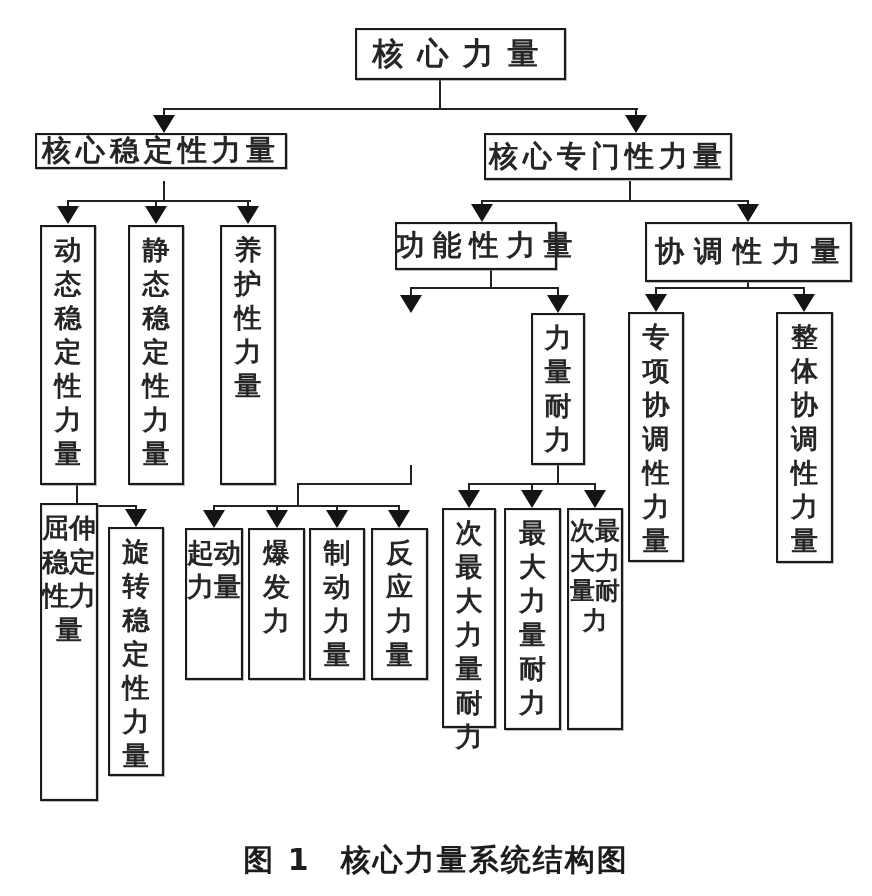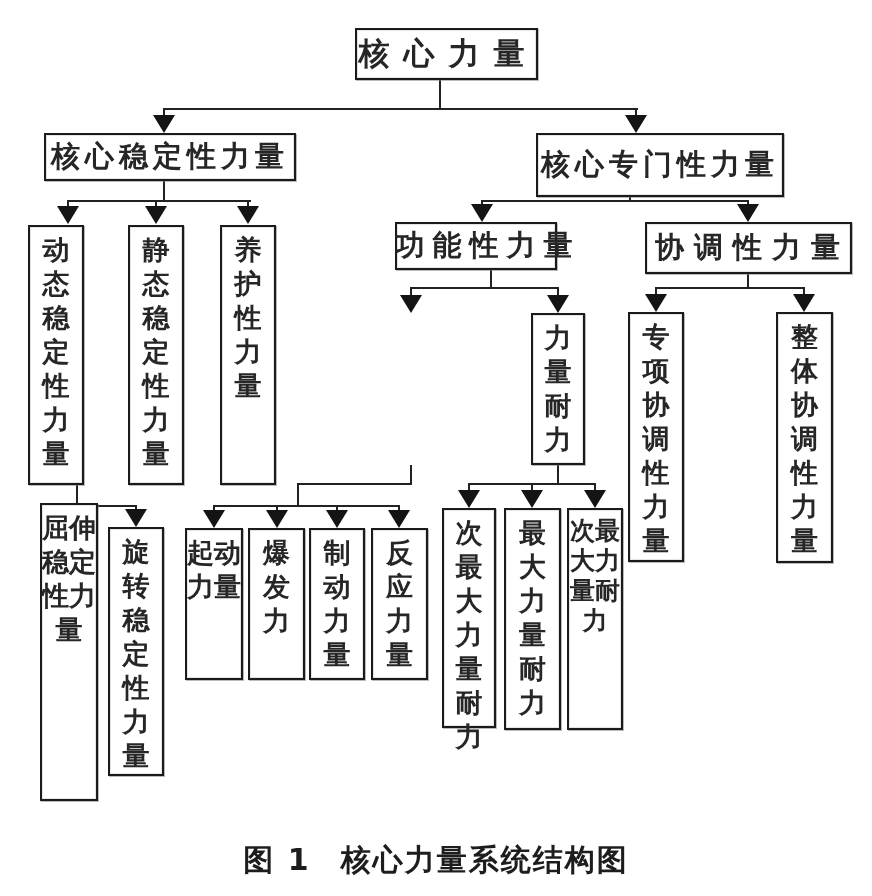--- a/index.html
+++ b/index.html
@@ -116,31 +116,31 @@
 
   <div class="ln" style="left:557px;top:465px;width:2px;height:20px"></div>
   <div class="ln" style="left:468px;top:483px;width:128px;height:2px"></div>
   <div class="ln" style="left:468px;top:483px;width:2px;height:8px"></div>
   <div class="ln" style="left:531px;top:483px;width:2px;height:8px"></div>
   <div class="ln" style="left:594px;top:483px;width:2px;height:8px"></div>
   <div class="tri" style="left:458px;top:490px"></div>
   <div class="tri" style="left:521px;top:490px"></div>
   <div class="tri" style="left:584px;top:490px"></div>
 
-  <div class="bx hx" style="left:355px;top:28px;width:183px;height:52px;font-size:31px;letter-spacing:14px;padding-left:4px">核心力量</div>
+  <div class="bx hx" style="left:355px;top:28px;width:211px;height:52px;font-size:31px;letter-spacing:14px;padding-left:4px">核心力量</div>
 
-  <div class="bx hx" style="left:44px;top:133px;width:252px;height:48px">核心稳定性力量</div>
-  <div class="bx hx" style="left:536px;top:133px;width:248px;height:64px">核心专门性力量</div>
+  <div class="bx hx" style="left:35px;top:133px;width:252px;height:36px">核心稳定性力量</div>
+  <div class="bx hx" style="left:484px;top:133px;width:248px;height:47px">核心专门性力量</div>
 
-  <div class="bx vx" style="left:28px;top:225px;width:56px;height:260px">动态稳定性力量</div>
+  <div class="bx vx" style="left:40px;top:225px;width:56px;height:260px">动态稳定性力量</div>
   <div class="bx vx" style="left:128px;top:225px;width:56px;height:260px">静态稳定性力量</div>
   <div class="bx vx" style="left:220px;top:225px;width:56px;height:260px">养护性力量</div>
 
   <div class="bx hx" style="left:395px;top:222px;width:162px;height:48px;letter-spacing:8px;padding-left:24px">功能性力量</div>
-  <div class="bx hx" style="left:645px;top:222px;width:207px;height:52px;letter-spacing:10px;padding-left:8px">协调性力量</div>
+  <div class="bx hx" style="left:645px;top:222px;width:207px;height:60px;letter-spacing:10px;padding-left:8px">协调性力量</div>
 
   <div class="bx vx" style="left:40px;top:503px;width:58px;height:298px">屈伸稳定性力量</div>
   <div class="bx vx" style="left:108px;top:527px;width:56px;height:249px">旋转稳定性力量</div>
   <div class="bx vx" style="left:531px;top:313px;width:54px;height:152px">力量耐力</div>
   <div class="bx vx" style="left:628px;top:312px;width:56px;height:250px">专项协调性力量</div>
   <div class="bx vx" style="left:776px;top:312px;width:57px;height:251px">整体协调性力量</div>
 
   <div class="bx vx" style="left:185px;top:528px;width:58px;height:152px">起动力量</div>
   <div class="bx vx" style="left:248px;top:528px;width:57px;height:152px">爆发力</div>
   <div class="bx vx" style="left:309px;top:528px;width:56px;height:152px">制动力量</div>

